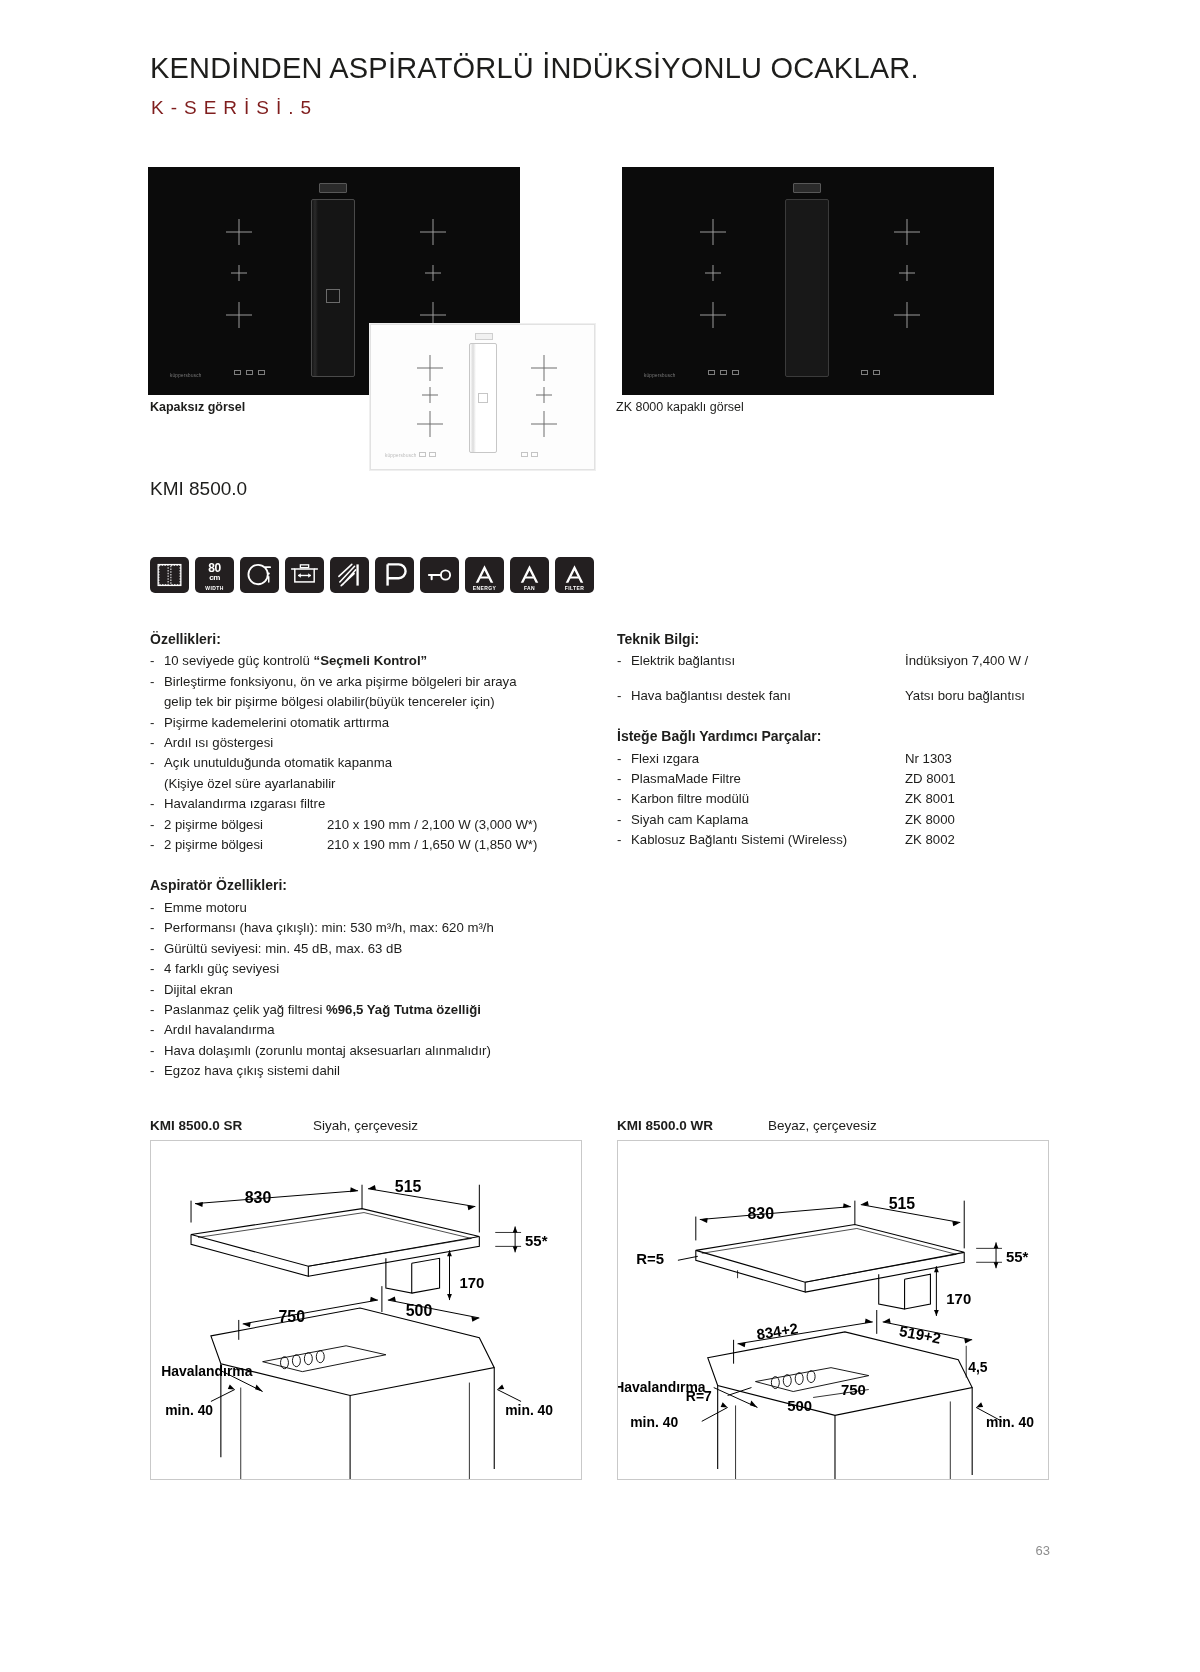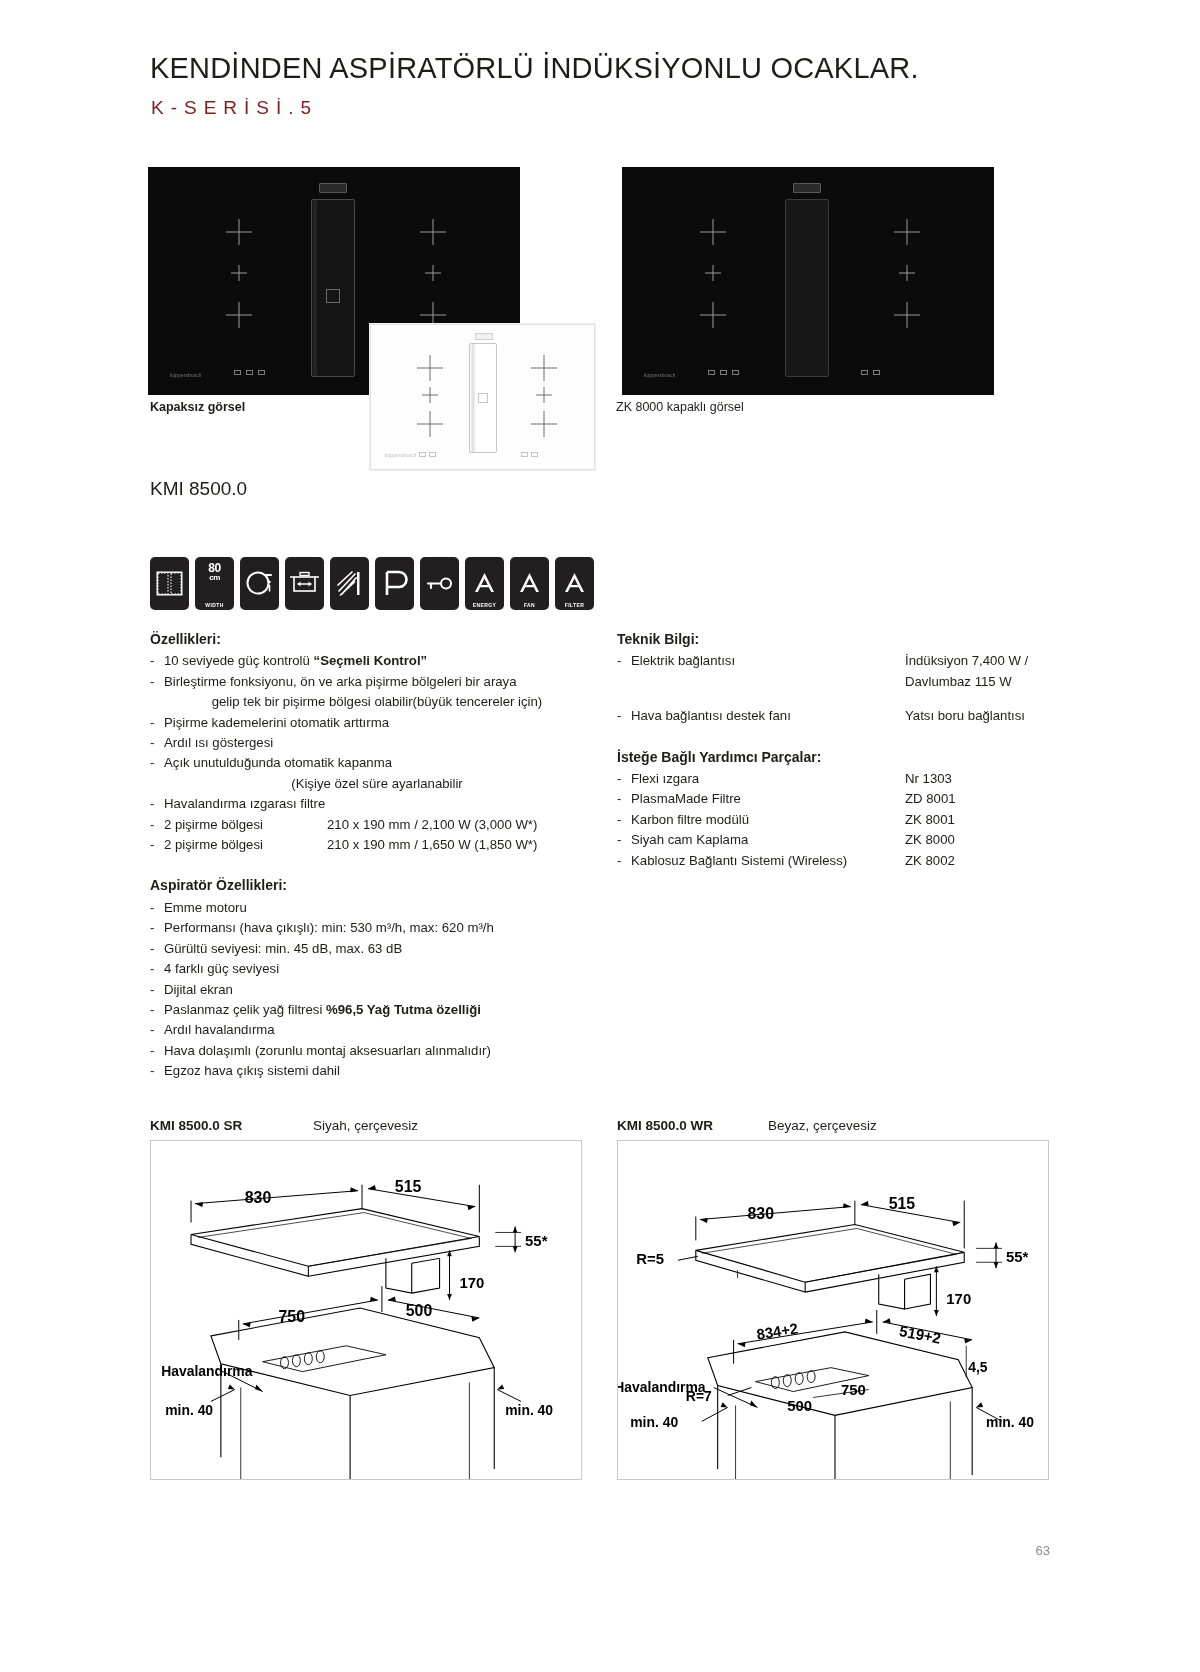--- a/index.html
+++ b/index.html
@@ -75,21 +75,21 @@
   .touchsq {
     position:absolute; width:7px; height:5px; border:1px solid #7e7e7e;
   }
 
   
   .icons {
     position:absolute; left:150px; top:557px;
     display:flex; gap:6px;
   }
   .ic {
-    width:39px; height:53px; background:#231f20; border-radius:5px;
+    width:39px; height:36px; background:#231f20; border-radius:5px;
     position:relative; color:#fff; flex:0 0 auto;
   }
   .ic svg { position:absolute; inset:0; width:100%; height:100%; }
   .ic .cap2 {
     position:absolute; left:0; right:0; bottom:2.5px;
     text-align:center; font-size:5px; letter-spacing:.4px; font-weight:700;
   }
   .ic .txt80 {
     position:absolute; left:0; right:0; top:7px; text-align:center;
     font-size:11px; font-weight:700; line-height:9px; letter-spacing:-.5px;
@@ -98,21 +98,21 @@
 
   
   .col { position:absolute; font-size:13.2px; line-height:20.4px; color:#1d1d1b; }
   .col.left  { left:150px; width:440px; }
   .col.right { left:617px; width:430px; }
   .h { font-weight:700; font-size:14px; margin-bottom:2px; }
   .li { display:flex; }
   .li .d { width:14px; flex:0 0 14px; }
   .li .t { flex:1 1 auto; }
   .li .t b { font-weight:700; }
-  .sub { padding-left:14px;text-align:center; }
+  .sub { padding-left:14px; }
   .row2 { display:flex; }
   .row2 .lbl { width:14px; flex:0 0 14px; }
   .row2 .a { width:163px; flex:0 0 163px; }
   .row2 .b { flex:1 1 auto; }
   .r2 { display:flex; }
   .r2 .lbl { width:14px; flex:0 0 14px; }
   .r2 .a { width:274px; flex:0 0 274px; }
   .r2 .b { flex:1 1 auto; }
   .gap { height:20px; }
   .gap-s { height:14px; }
@@ -373,25 +373,20 @@
     </div>
   </div>
 
   <div class="col right" style="top:629px;">
     <div class="h">Teknik Bilgi:</div>
 
     <div class="r2">
       <div class="lbl">-</div>
       <div class="a">Elektrik bağlantısı</div>
       <div class="b">İndüksiyon 7,400 W /</div>
-    </div>
-    <div class="r2">
-      <div class="lbl"></div>
-        <div class="a"></div>
-      <div class="b">Davlumbaz 115 W</div>
     </div>
 
     <div class="gap-s"></div>
 
     <div class="r2">
       <div class="lbl">-</div>
       <div class="a">Hava bağlantısı destek fanı</div>
       <div class="b">Yatsı boru bağlantısı</div>
     </div>
 

